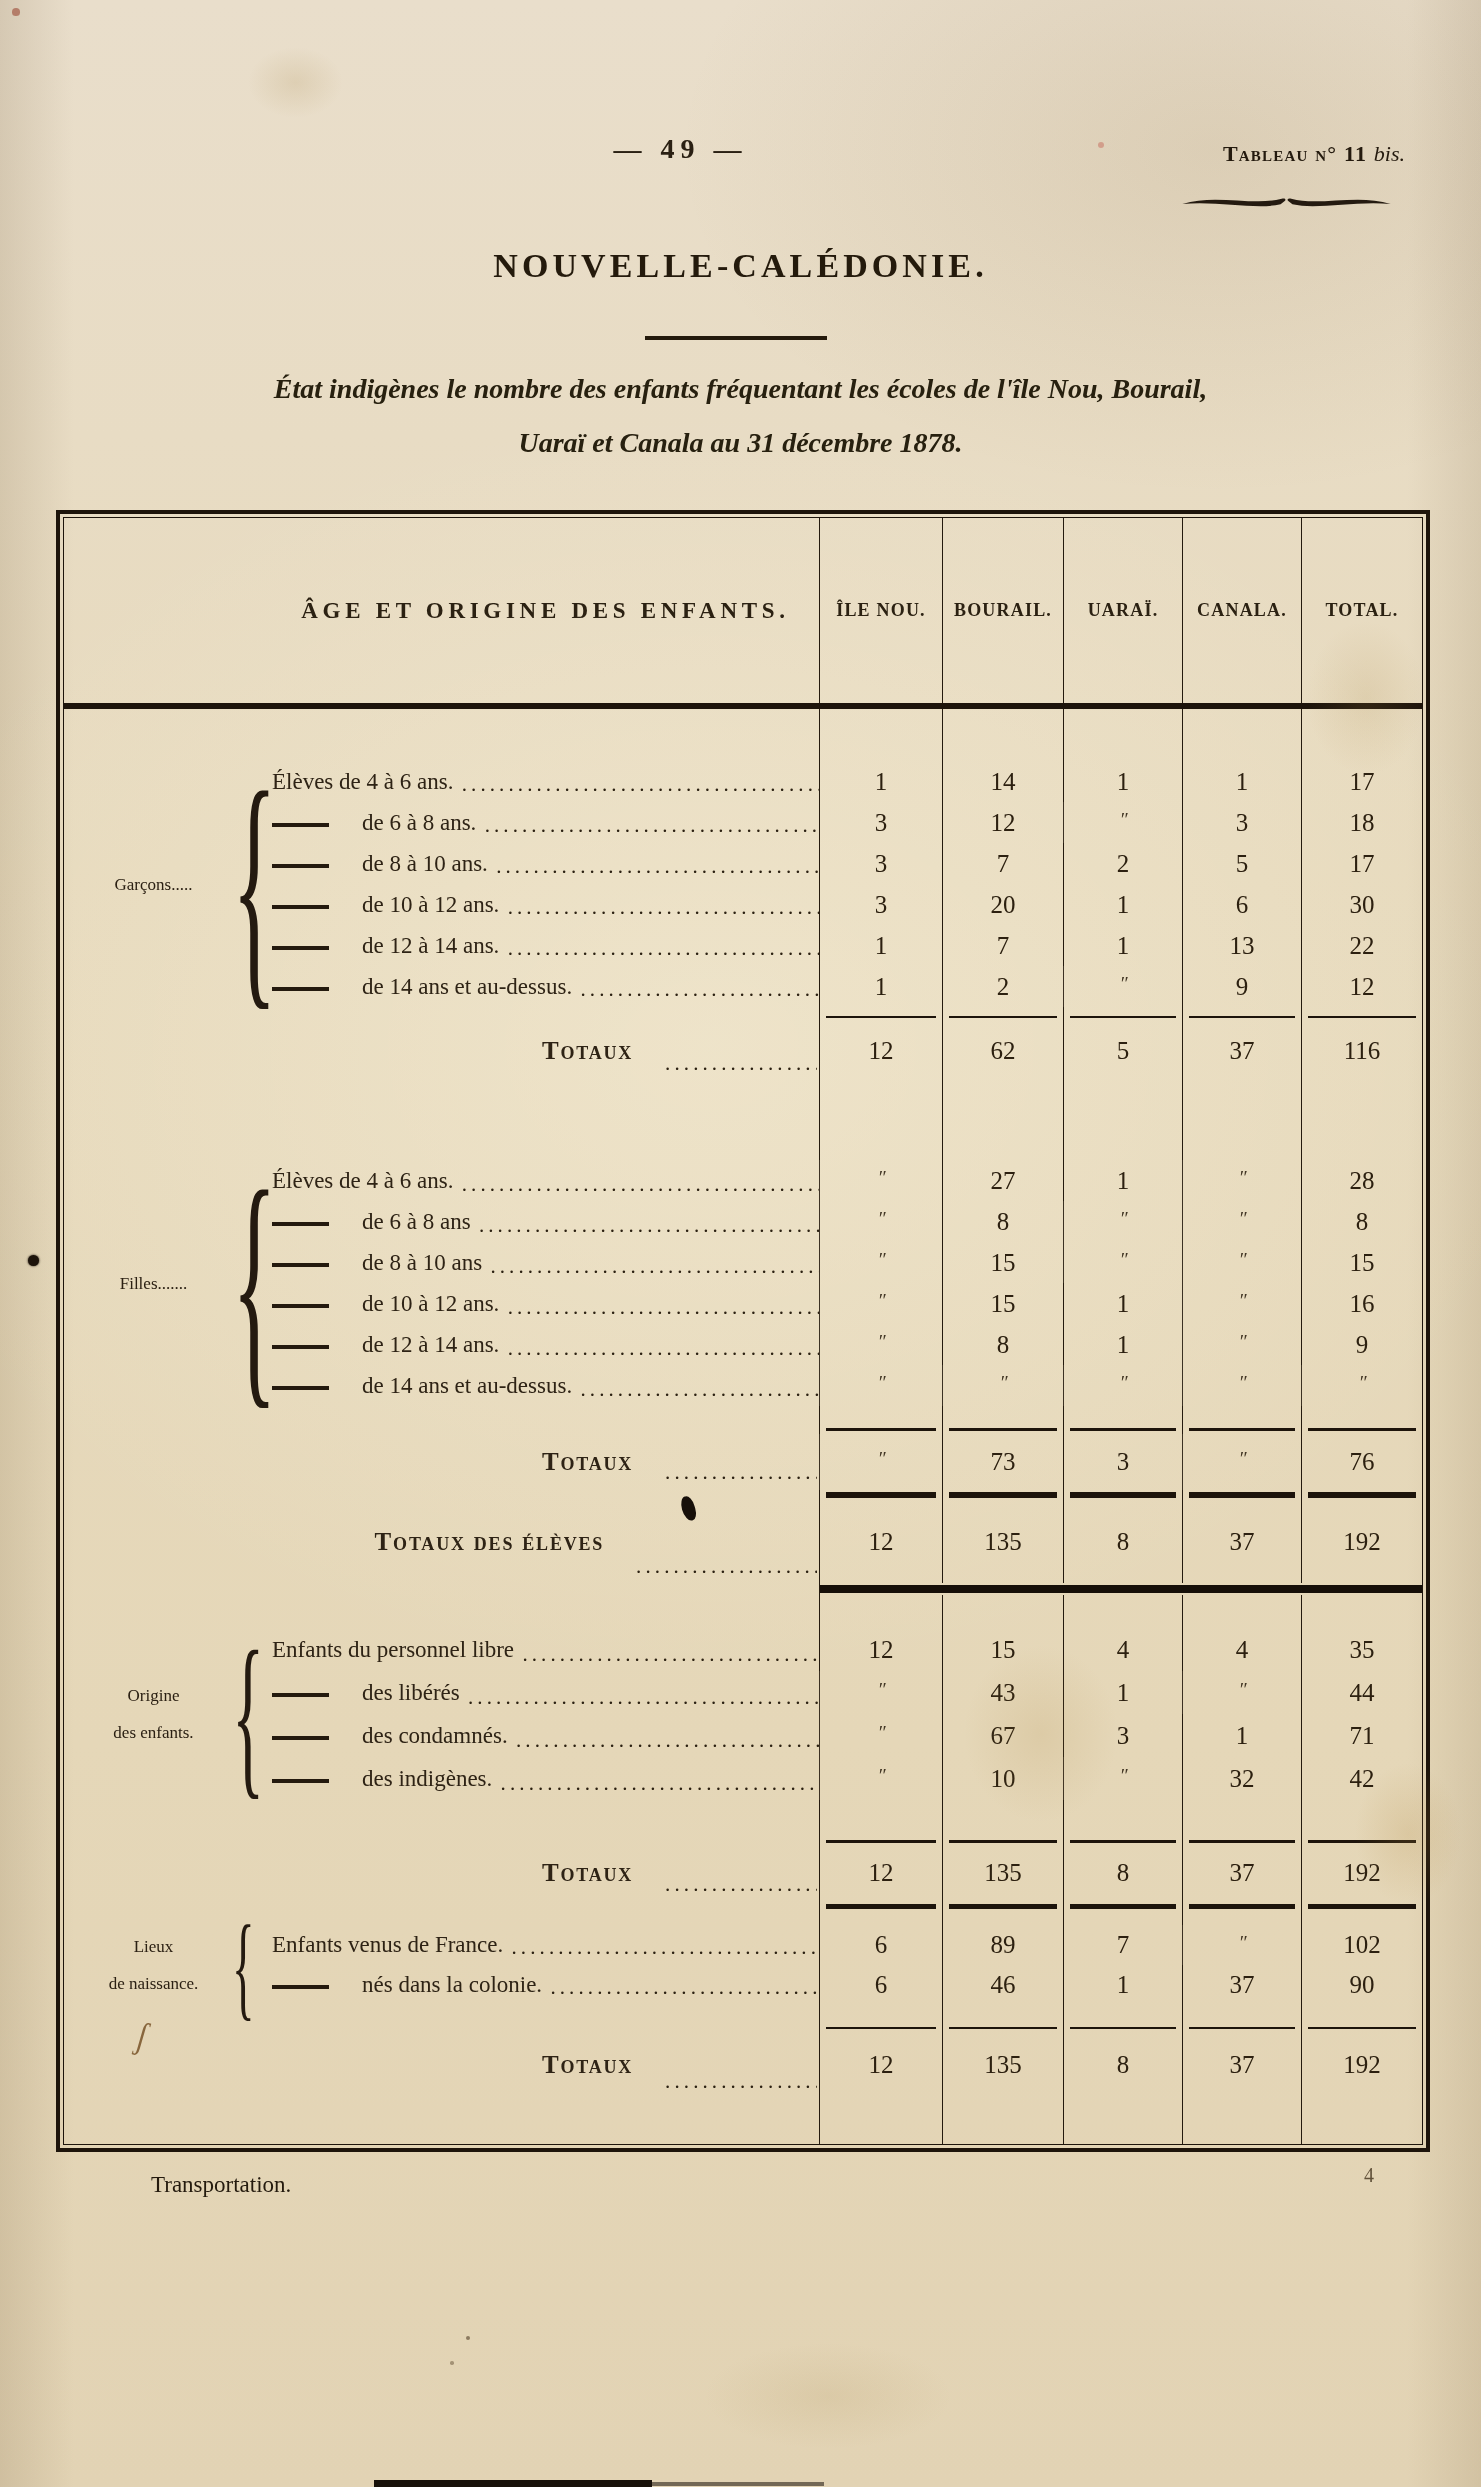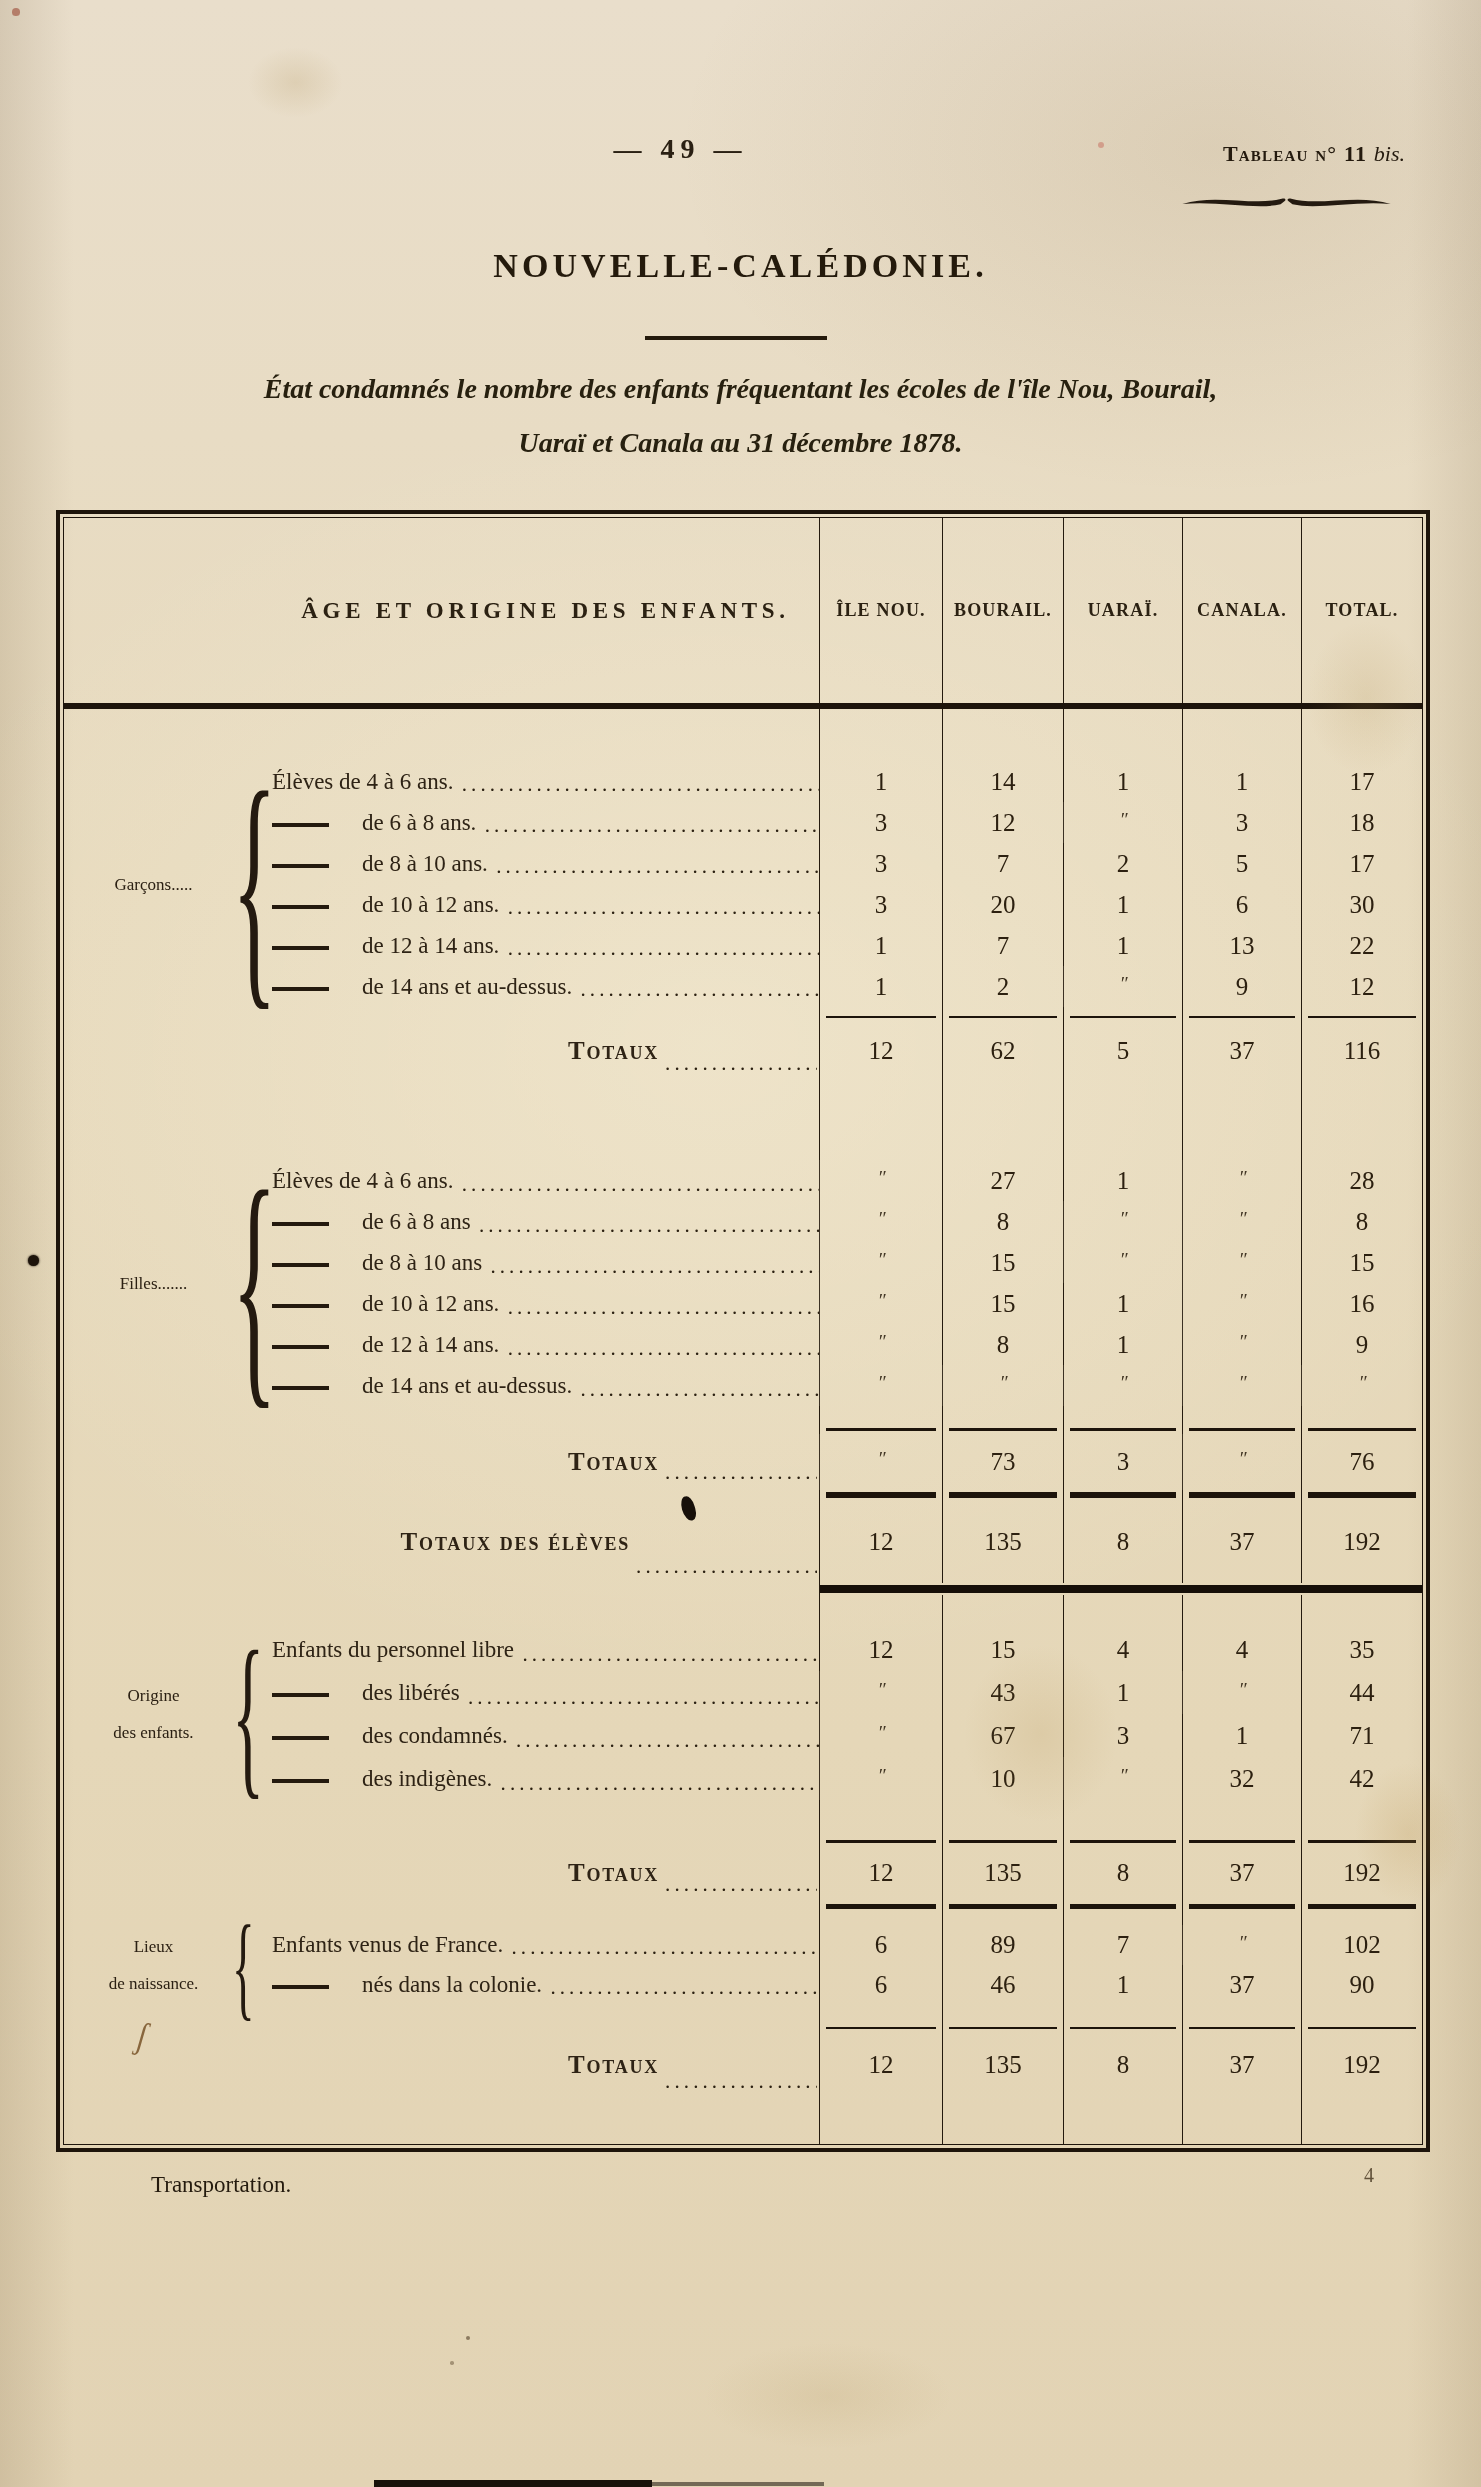--- a/index.html
+++ b/index.html
@@ -43,21 +43,21 @@
   .h-age{font-size:18.3px;font-weight:600;letter-spacing:4.7px;color:#2b2112;}
   .h-col{font-size:18px;font-weight:600;letter-spacing:1.2px;color:#2b2112;}
 
   .label{padding-left:208px;font-size:23px;text-align:center;}
   .dash{flex:none;width:57px;height:4.1px;background:#241a0e;margin-right:33px;margin-top:4.7px;}
   .leader{flex:1;overflow:hidden;white-space:nowrap;align-self:flex-end;
     font-size:21px;letter-spacing:4.1px;padding:0 6px 4.7px 8.3px;color:#2c2112;}
   .leader::after{content:"..................................................................................";}
 
   .tot-label{font-variant:small-caps;letter-spacing:1.8px;font-size:25px;font-weight:600;}
-  .trow.totaux .label{justify-content:flex-end;padding-left:0;padding-right:2.4px;}
+  .trow.totaux .label{justify-content:flex-end;padding-left:0;padding-right:2.4px;gap:26px;}
   .lead-fix{overflow:hidden;white-space:nowrap;align-self:flex-end;font-size:21px;
     letter-spacing:4.1px;padding:0 3.5px 4.7px 6px;color:#2c2112;}
   .lead-fix::after{content:"...............................";}
   .w240{width:148px;}.w300{width:177px;}
 
   .rrow .num{align-items:center;}
   .bar{display:block;width:calc(100% - 12px);margin:0 auto;background:#1d140b;border:0;}
   .bar.thin{height:2.4px;}
   .bar.thick{height:5.3px;}
   .rowthin{height:8.3px;}
@@ -108,21 +108,21 @@
   </div>
   <svg class="flourish" viewBox="0 0 360 32">
     <path d="M4,22 C58,4 126,26 172,13 C177,11.5 180,14 177,17 L170,22.5 C128,32 62,16 4,22 Z" fill="#241a10"></path>
     <path d="M356,22 C302,4 234,26 188,13 C183,11.5 180,14 183,17 L190,22.5 C232,32 298,16 356,22 Z" fill="#241a10"></path>
   </svg>
 
   <div class="title">NOUVELLE-CALÉDONIE.</div>
   <div class="title-rule"></div>
 
   <div class="subtitle">
-    <span style="display:block">État condamnés le nombre des enfants fréquentant les écoles de l'île Nou, Bourail,</span>
+    <span style="display:block">État indigènes le nombre des enfants fréquentant les écoles de l'île Nou, Bourail,</span>
     <span style="display:block">Uaraï et Canala au 31 décembre 1878.</span>
   </div>
 
   <div class="table-outer">
    <div class="table-inner">
 
     <div class="trow thead">
       <div class="cell label h-age">ÂGE ET ORIGINE DES ENFANTS.</div>
       <div class="cell num h-col">ÎLE NOU.</div>
       <div class="cell num h-col">BOURAIL.</div>

